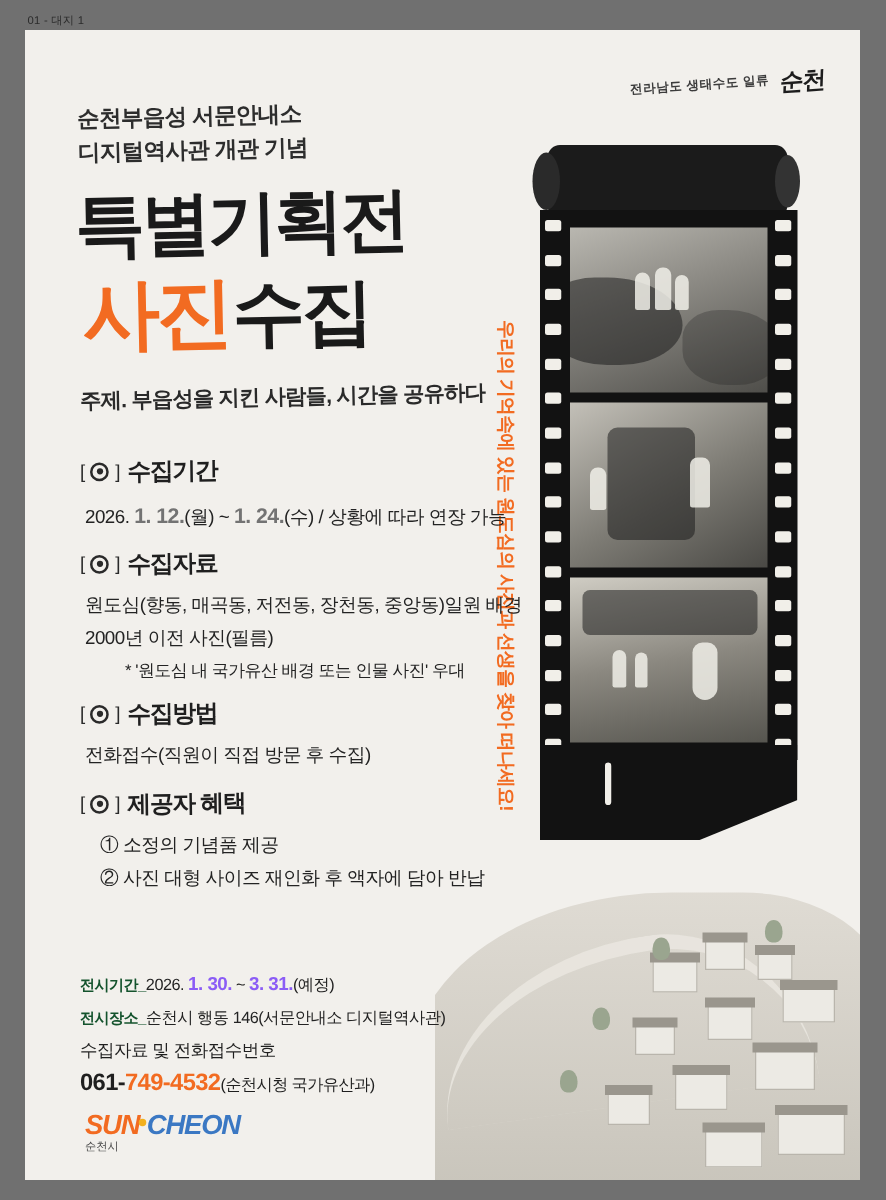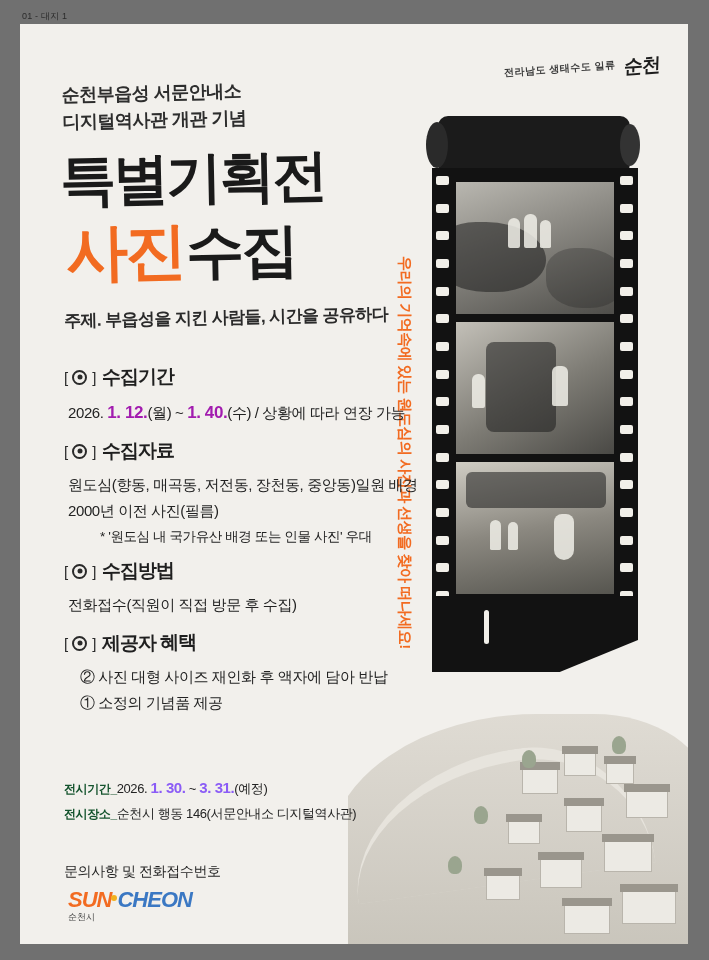--- a/index.html
+++ b/index.html
@@ -169,21 +169,21 @@
     transform: rotate(-0.8deg);
   }
   .sec-body {
     font-size: 15px;
     color: #232323;
     line-height: 1.75;
     letter-spacing: -0.4px;
     padding-left: 4px;
   }
   .sec-body .orange-date {
-    color: #a21caf;
+    color: #737373;
     font-weight: bold;
     font-size: 17px;
   }
   .sec-body .small {
     font-size: 13.5px;
     margin-left: 32px;
   }
   .indent { padding-left: 16px; }
 
   
@@ -526,21 +526,21 @@
       </div>
 
       <div class="section" style="top:340px;">
         <div class="sec-head">
           <span class="bracket">[</span>
           <span class="target-icon"></span>
           <span class="bracket">]</span>
           <span class="sec-title">수집기간</span>
         </div>
         <div class="sec-body">
-          <span>2026. </span><span class="orange-date">1. 12.</span><span>(월) ~ </span><span class="orange-date">1. 40.</span><span>(수) / 상황에 따라 연장 가능</span>
+          <span>2026. </span><span class="orange-date">1. 12.</span><span>(월) ~ </span><span class="orange-date">1. 24.</span><span>(수) / 상황에 따라 연장 가능</span>
         </div>
       </div>
 
       <div class="section" style="top:414px;">
         <div class="sec-head">
           <span class="bracket">[</span>
           <span class="target-icon"></span>
           <span class="bracket">]</span>
           <span class="sec-title">수집자료</span>
         </div>
@@ -564,22 +564,22 @@
       </div>
 
       <div class="section" style="top:606px;">
         <div class="sec-head">
           <span class="bracket">[</span>
           <span class="target-icon"></span>
           <span class="bracket">]</span>
           <span class="sec-title">제공자 혜택</span>
         </div>
         <div class="sec-body indent">
+          <div>① 소정의 기념품 제공</div>
           <div>② 사진 대형 사이즈 재인화 후 액자에 담아 반납</div>
-          <div>① 소정의 기념품 제공</div>
         </div>
       </div>
 
       <div class="village">
         <div class="v-ground"></div>
         <div class="v-road"></div>
         <div class="house" style="right:92px;bottom:168px;width:30px;height:22px;">
             <div class="roof"></div>
           </div>
         <div class="house" style="right:54px;bottom:160px;width:26px;height:20px;">
@@ -621,21 +621,22 @@
       <div class="footer-info">
         <div>
           <span class="lbl">전시기간_</span><span>2026. </span><span class="od">1. 30.</span><span> ~ </span><span class="od">3. 31.</span><span>(예정)</span>
         </div>
         <div>
           <span class="lbl">전시장소_</span><span>순천시 행동 146(서문안내소 디지털역사관)</span>
         </div>
       </div>
 
       <div class="contact">
-        <div>문의사항 및 전화접수번호</div>
+        <div>수집자료 및 전화접수번호</div>
+        <div class="tel"><span>061-</span><span class="hl">749-4532</span><span style="font-size:13px;font-weight:normal;">(순천시청 국가유산과)</span></div>
       </div>
 
       <div class="city-logo">
         <span class="sun">SUN</span><span class="dot"></span><span class="cheon">CHEON</span>
         <span class="kr">순천시</span>
       </div>
 
     </div>
   </div>
 </div>

